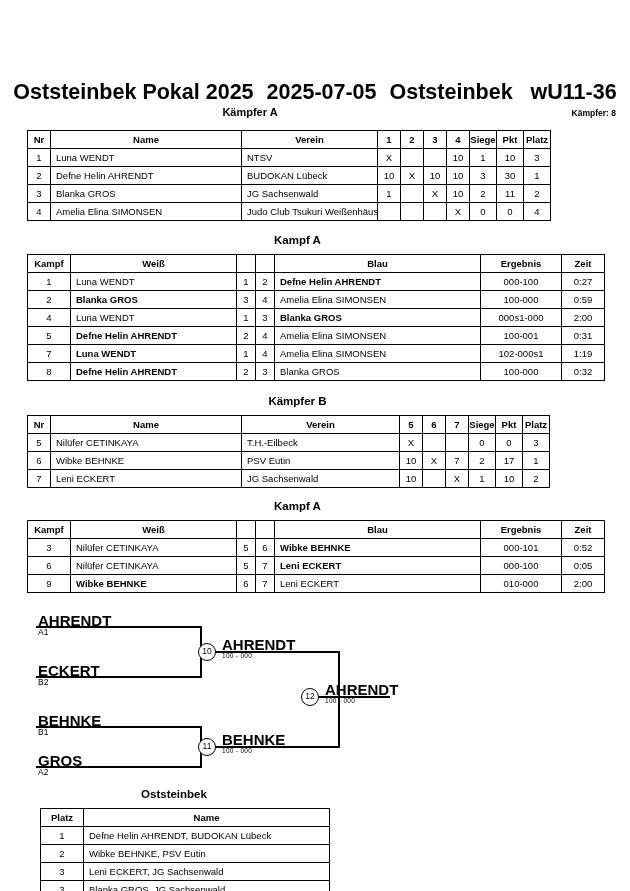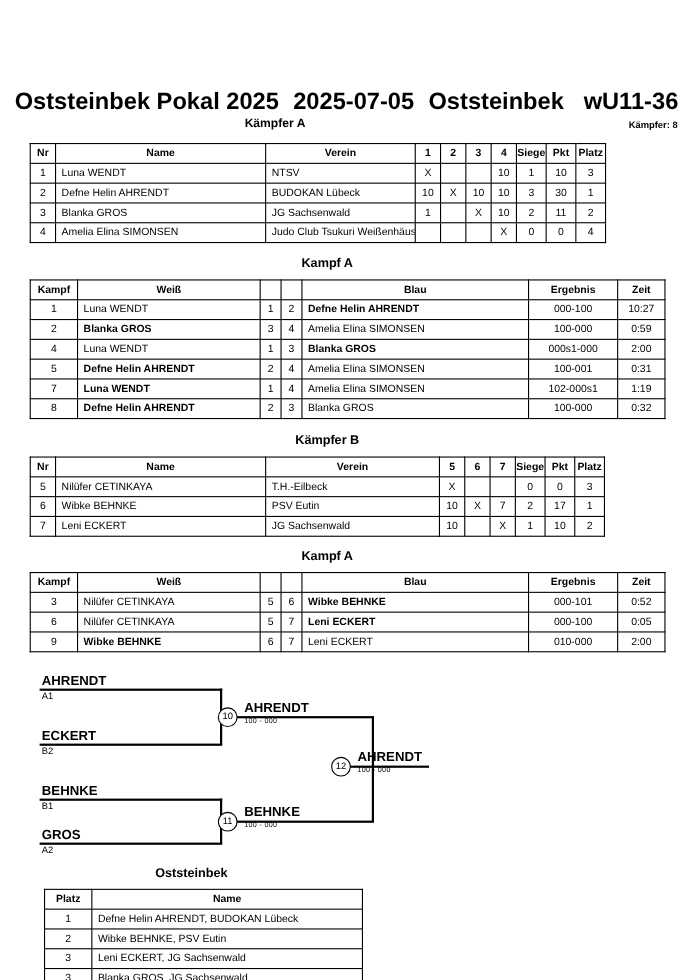--- a/index.html
+++ b/index.html
@@ -86,21 +86,21 @@
     width:176px;height:17px;line-height:17px;
     overflow:hidden;white-space:nowrap;
   }
 
   
   .bracket{position:absolute;left:0;top:560px;width:630px;height:190px;}
   .bk-line{position:absolute;background:#000;}
   .bk-h{height:1.6px;}
   .bk-v{width:1.6px;}
   .bk-name{
-    position:absolute;font-size:12px;font-weight:bold;white-space:nowrap;
+    position:absolute;font-size:15px;font-weight:bold;white-space:nowrap;
   }
   .bk-seed{
     position:absolute;font-size:8.5px;font-weight:normal;white-space:nowrap;
   }
   .bk-score{
     position:absolute;font-size:6.5px;font-weight:normal;white-space:nowrap;
     letter-spacing:0.3px;
   }
   .bk-circle{
     position:absolute;width:16px;height:16px;border:1.4px solid #000;
@@ -207,21 +207,21 @@
       </tr>
     </thead>
     <tbody id="matches-a-body">
         <tr>
           <td class="c">1</td>
           <td class="l">Luna WENDT</td>
           <td class="c">1</td>
           <td class="c">2</td>
           <td class="l b">Defne Helin AHRENDT</td>
           <td class="c">000-100</td>
-          <td class="c">10:27</td>
+          <td class="c">0:27</td>
         </tr>
         <tr>
           <td class="c">2</td>
           <td class="l b">Blanka GROS</td>
           <td class="c">3</td>
           <td class="c">4</td>
           <td class="l">Amelia Elina SIMONSEN</td>
           <td class="c">100-000</td>
           <td class="c">0:59</td>
         </tr>

